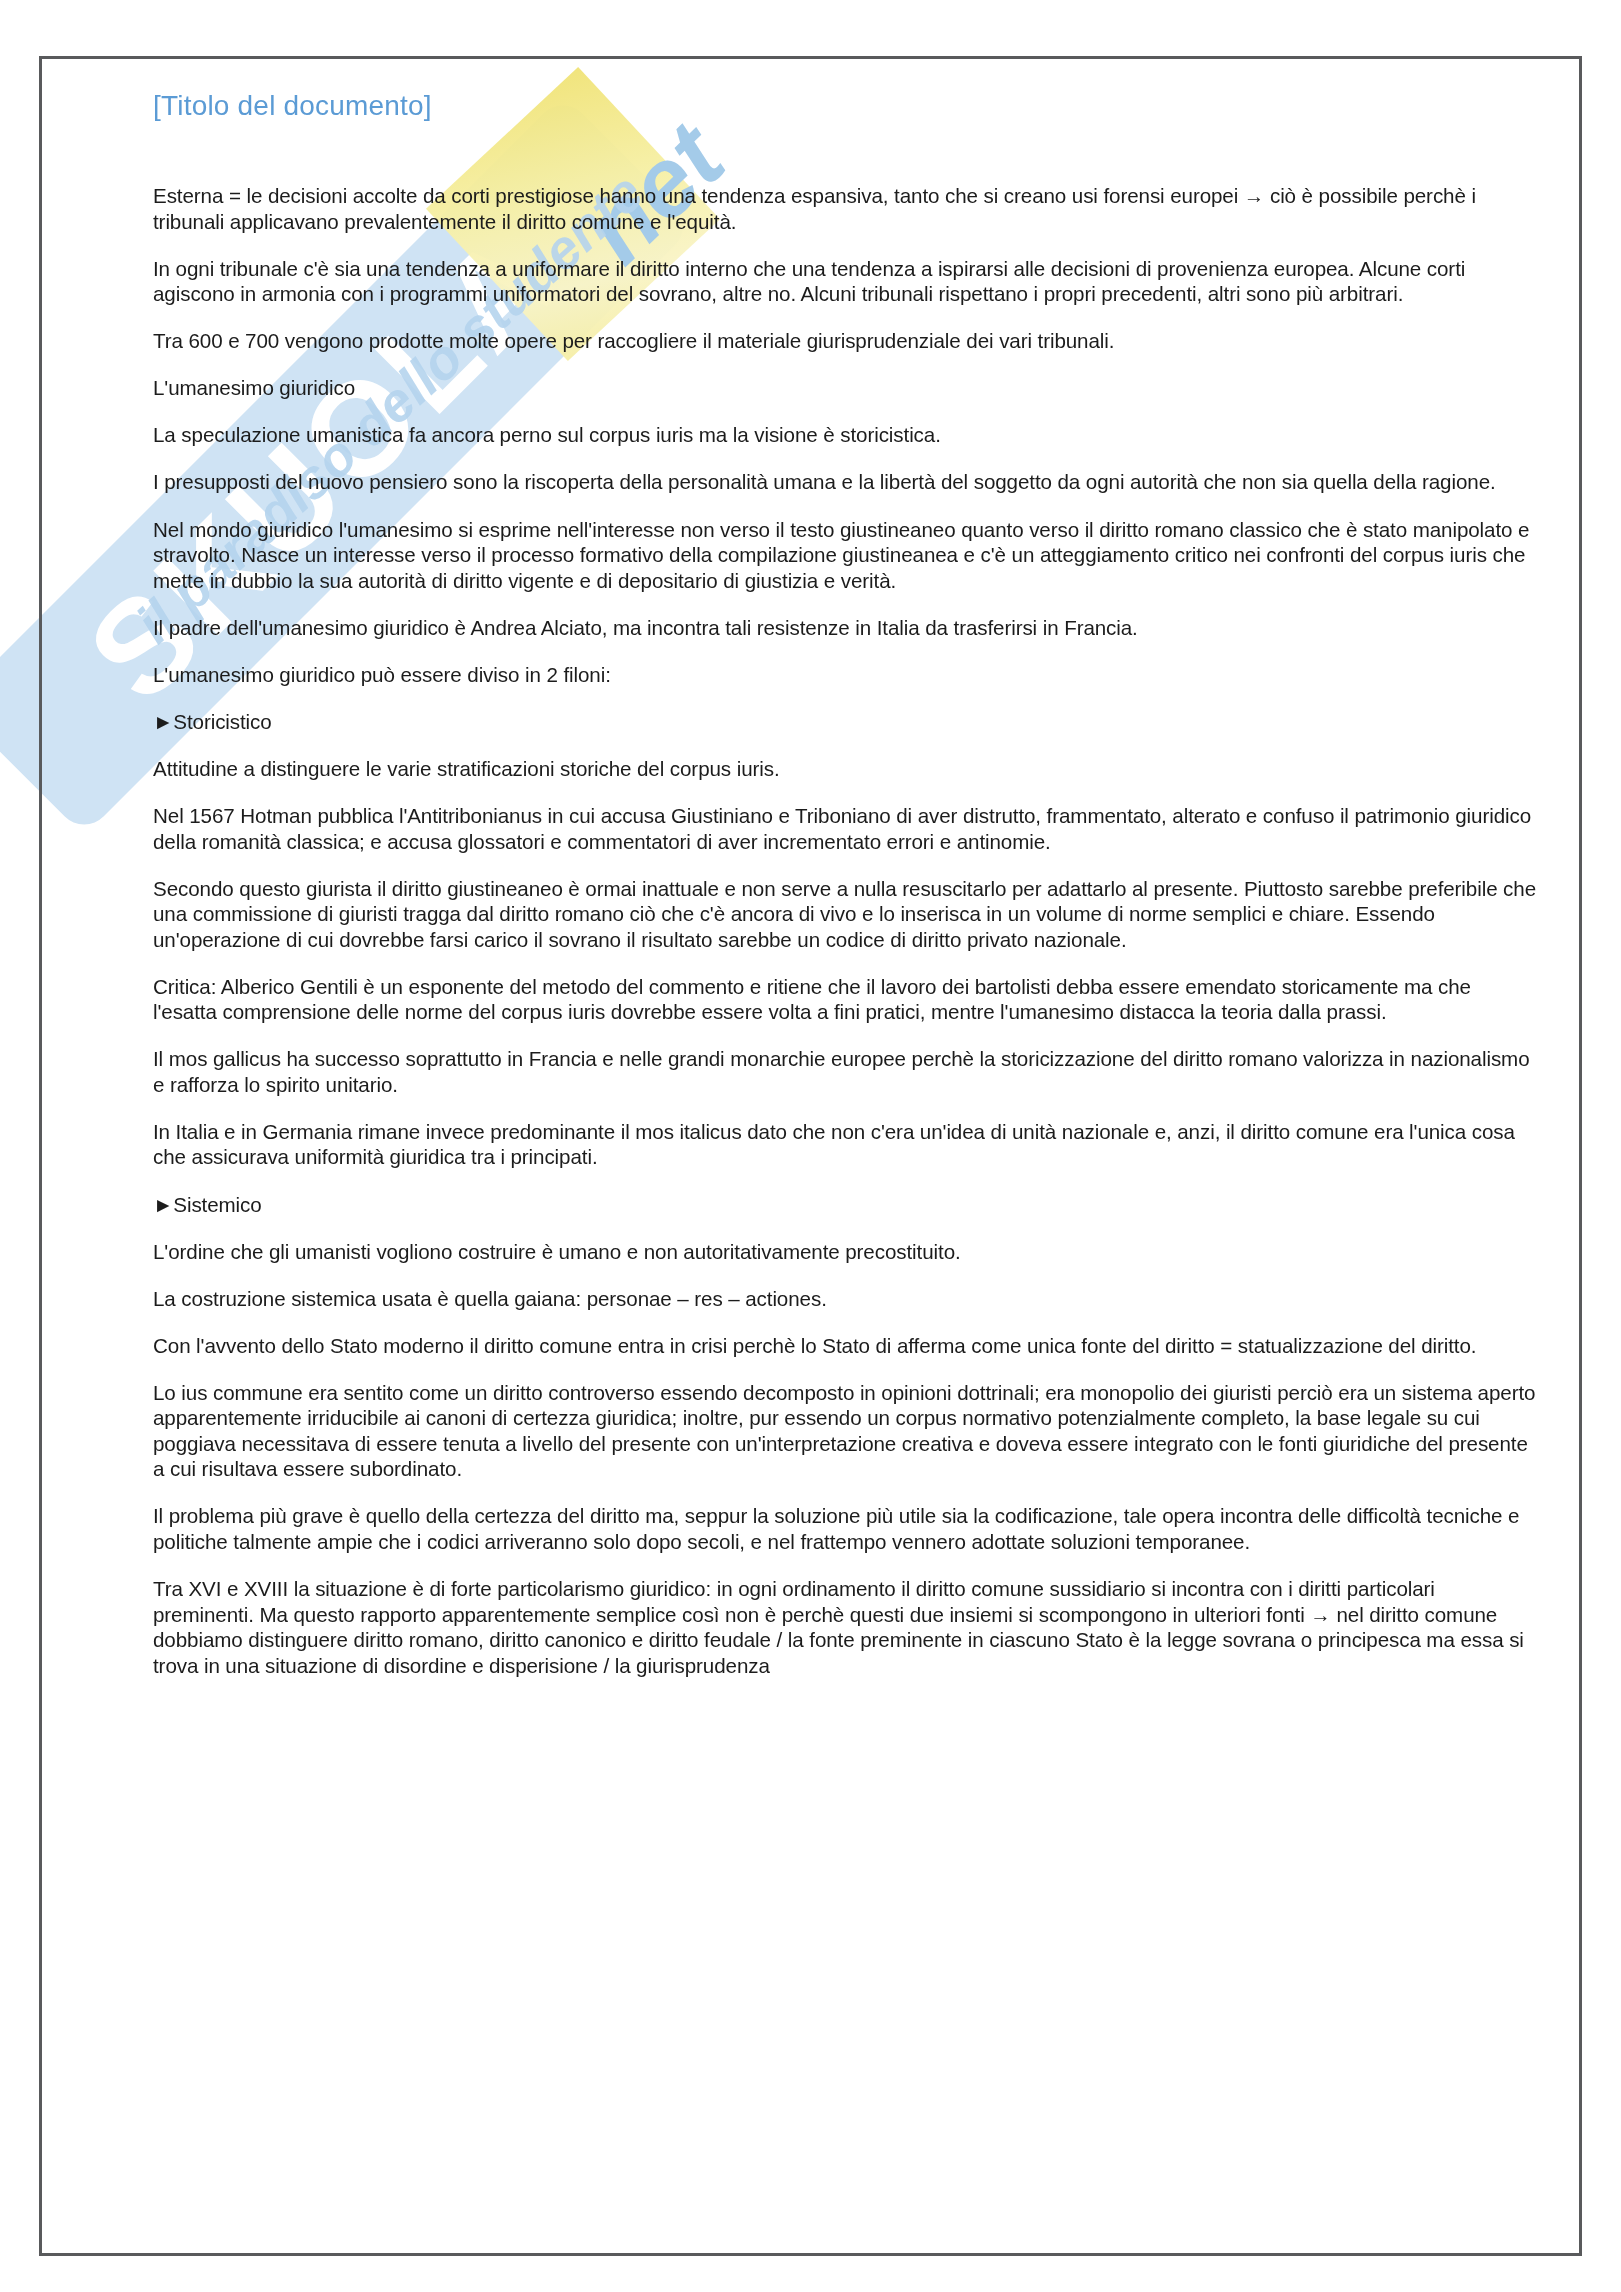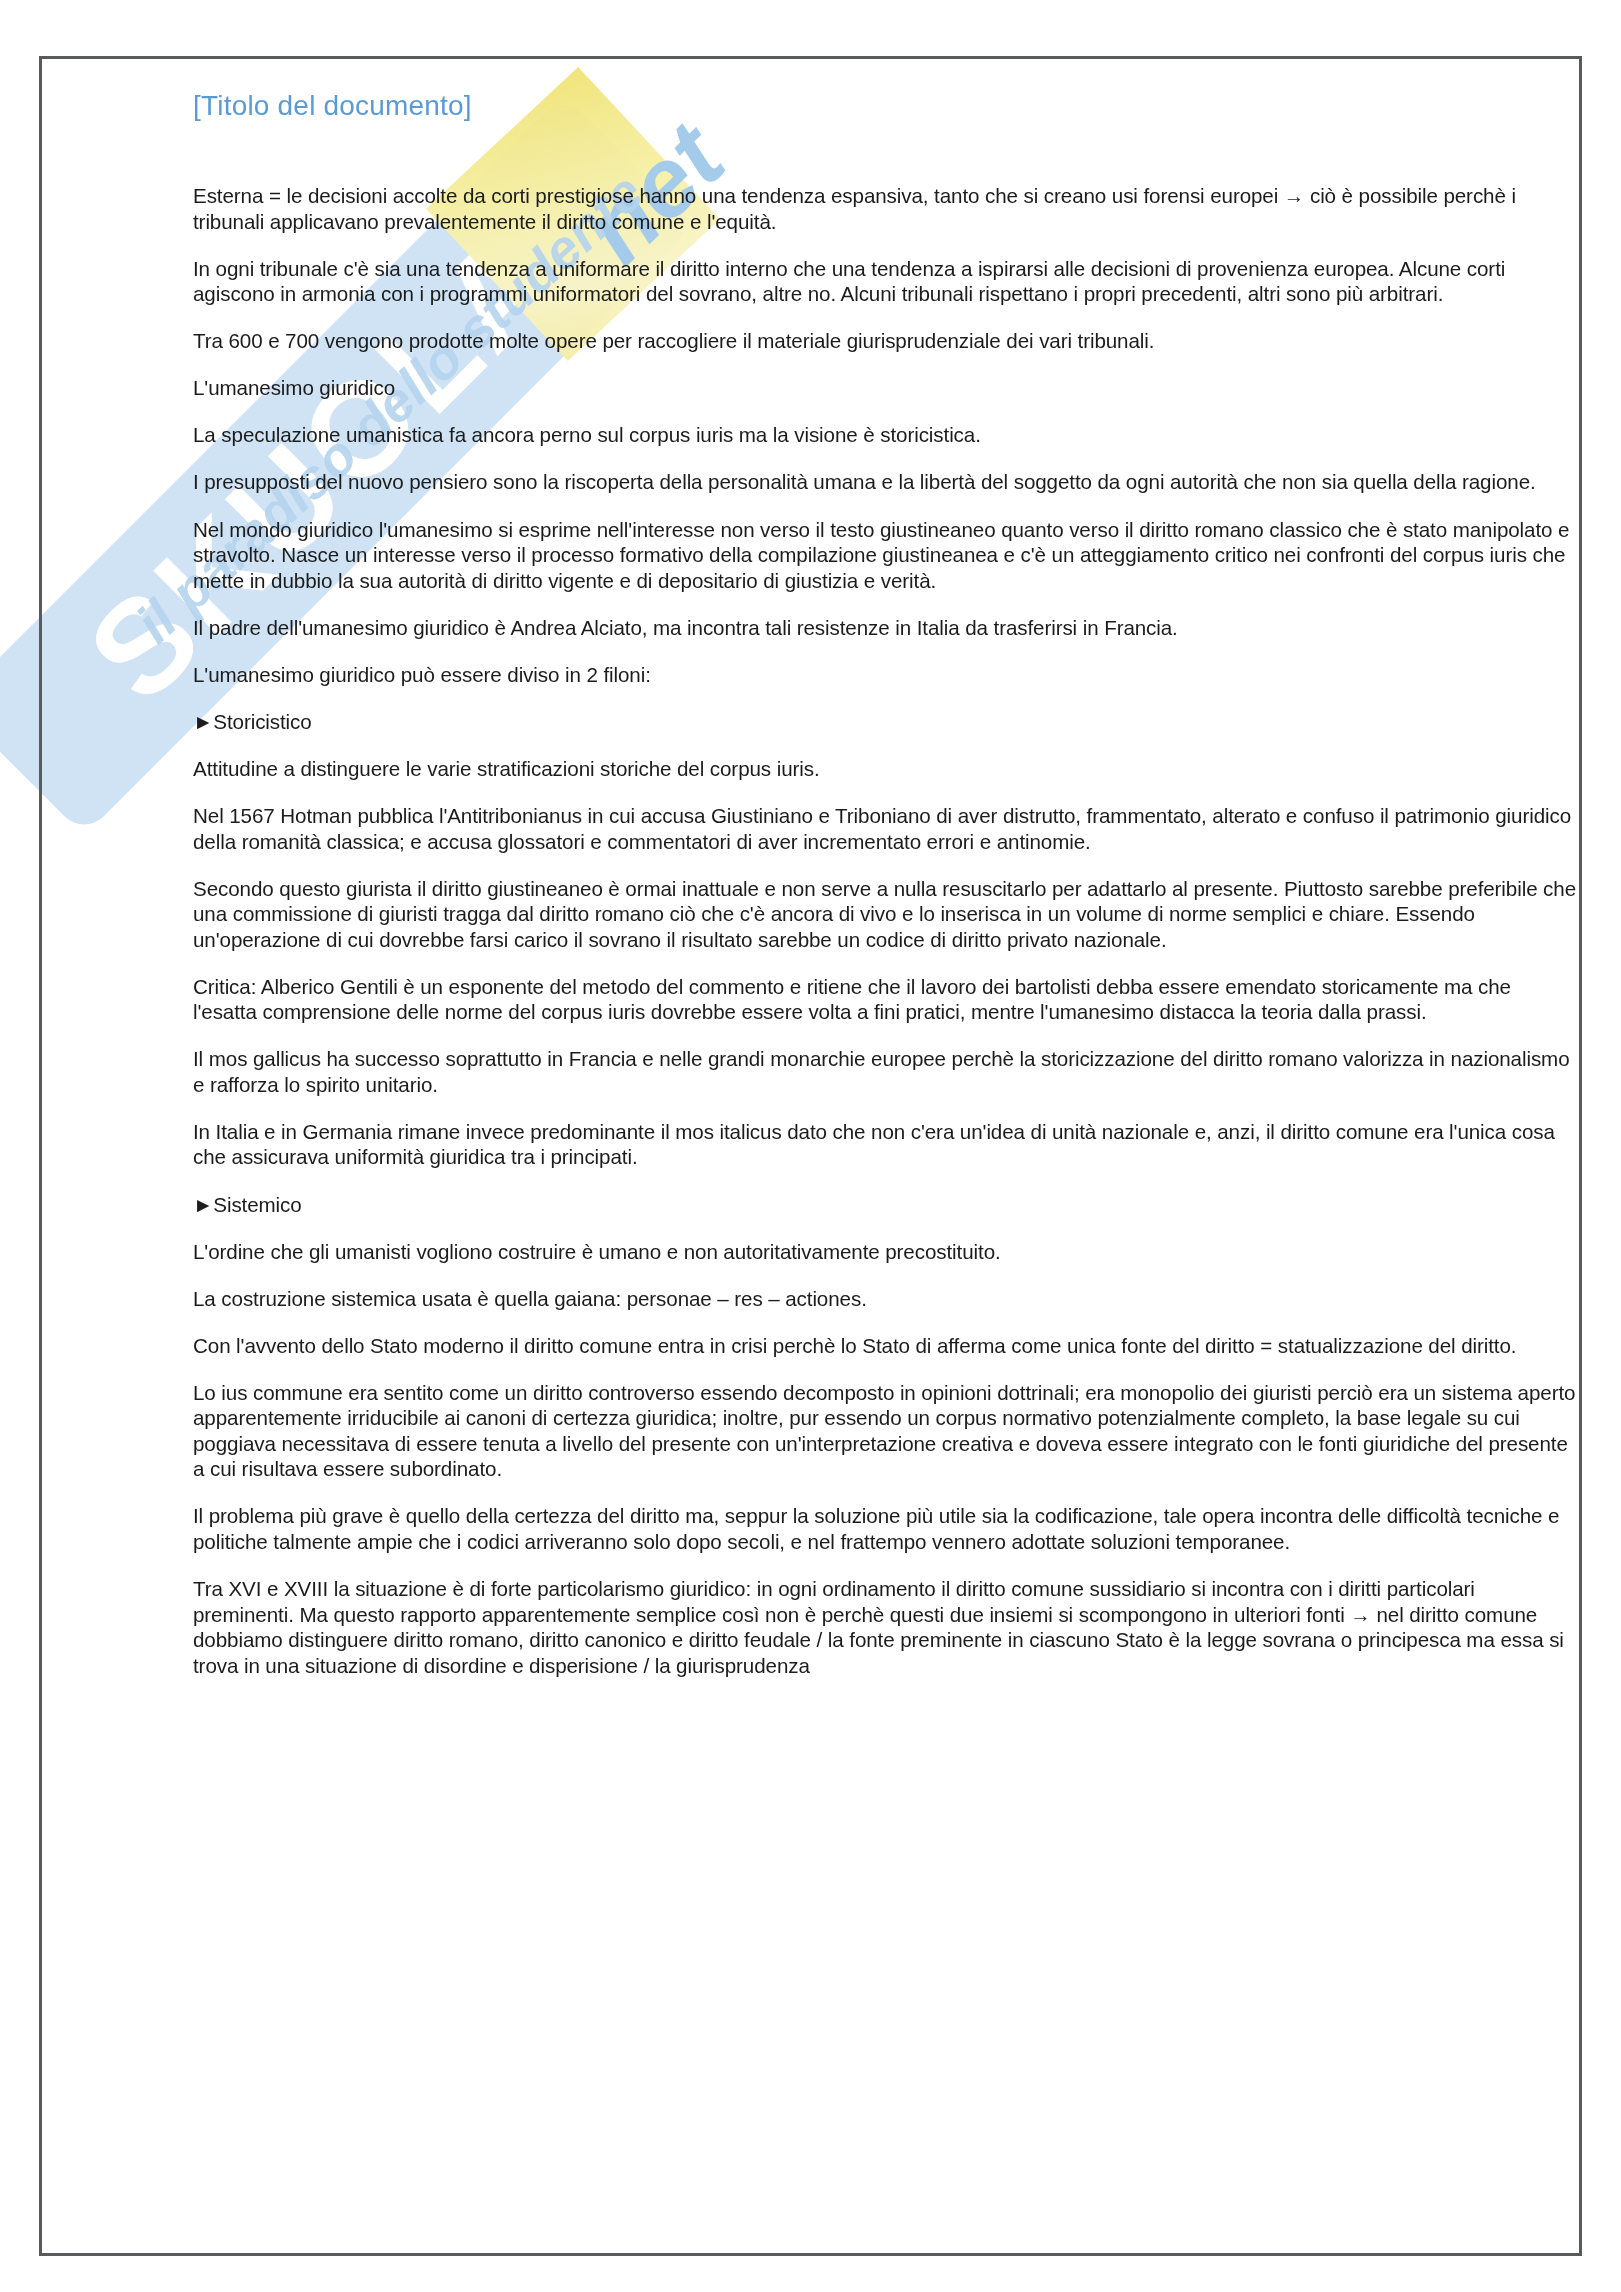--- a/index.html
+++ b/index.html
@@ -45,21 +45,20 @@
     position:absolute; left:145px; top:600px;
     font-size:55px; font-style:italic; font-weight:bold;
     color:#b5d4ee; white-space:nowrap;
     transform:rotate(-42.5deg); transform-origin:left center;
     opacity:.9;
   }
   
   .content {
     position:absolute; left:153px; top:90px; width:1386px;
     z-index:2;
-    margin-left:40px;
   }
   .doc-title {
     color:#5b9bd5; font-size:28px; font-weight:normal;
     margin:0 0 61px 0; letter-spacing:0.2px;
   }
   .para {
     font-size:20.6px; line-height:25.5px; color:#1c1c1c;
     margin:0 0 21.6px 0; letter-spacing:-0.1px;
     text-align:left;
   }

